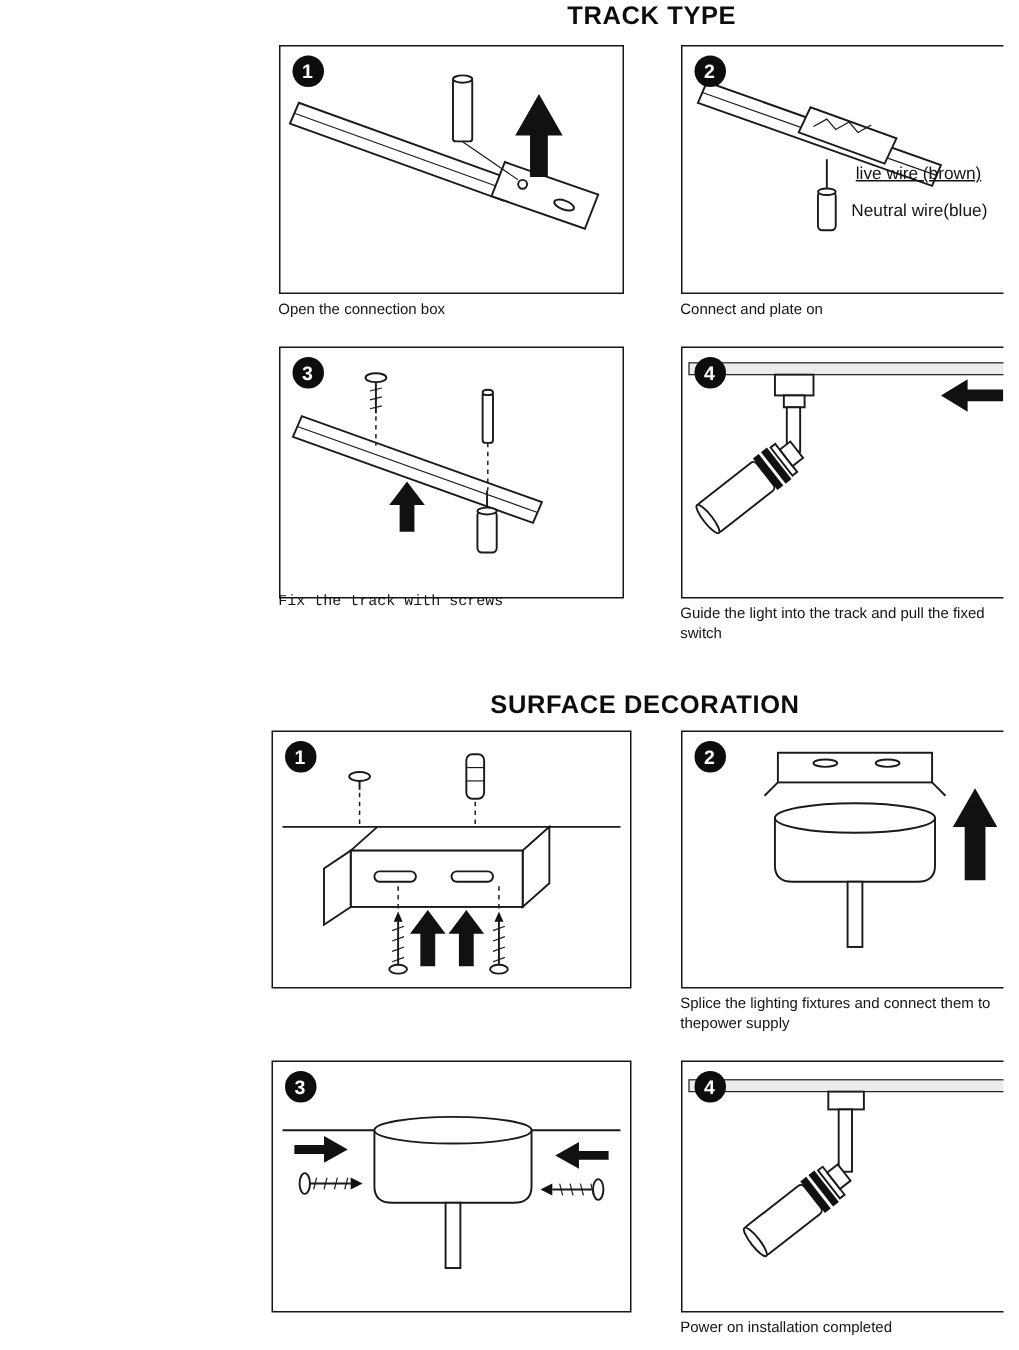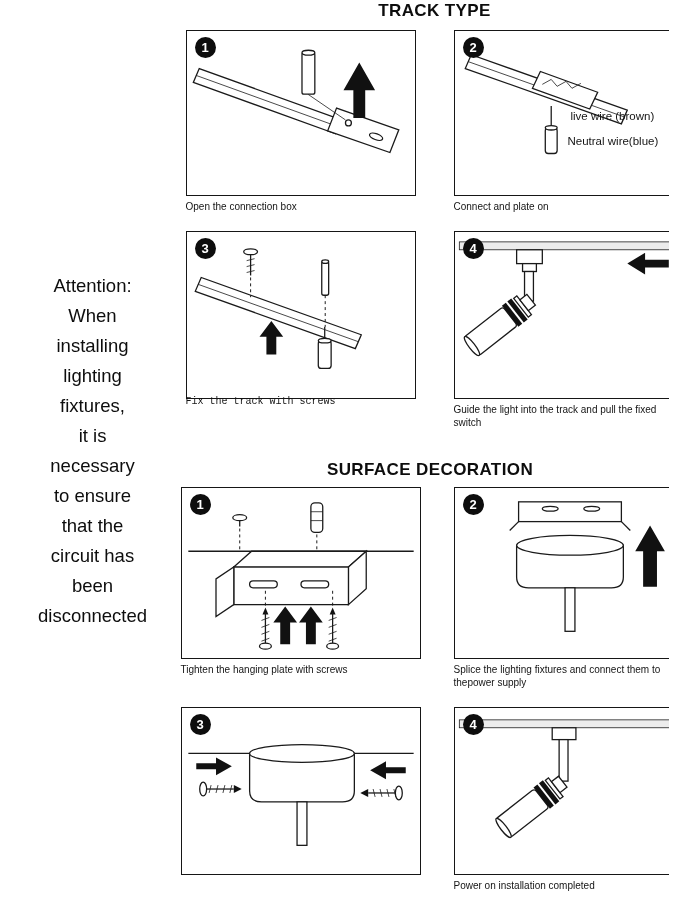--- a/index.html
+++ b/index.html
@@ -23,32 +23,20 @@
   .illu .thin { stroke:#1a1a1a; stroke-width:0.8; fill:none; }
   .illu .gray { fill:#ececec; stroke:#1a1a1a; stroke-width:0.8; }
 </style>
 </head>
 <body>
 
 <div class="page">
 
   <div class="sec-title" style="left:175px; top:1px; width:498px;">TRACK TYPE</div>
 
-  <div class="attention">Attention:
-When
-installing
-lighting
-fixtures,
-it is
-necessary
-to ensure
-that the
-circuit has
-been
-disconnected</div>
 
   <div class="panel" style="left:175px; top:30px; width:230px; height:166px;">
     <svg class="illu" viewBox="0 0 230 166">
       <g>
         <polygon class="shp" points="6,52 150,104 156,90 12,38"></polygon>
         <line class="thin" x1="9" y1="45" x2="153" y2="97"></line>
       </g>
       <g>
         <polygon class="shp" points="142,101 205,123 214,100 151,78"></polygon>
         <ellipse class="ln" cx="191" cy="107" rx="7" ry="3" transform="rotate(20 191 107)"></ellipse>
@@ -74,21 +62,21 @@
       <g>
         <polygon class="shp" points="78,58 136,79 144,62 86,41"></polygon>
         <path class="thin" d="M88,54 l9,-5 l6,7 l9,-5 l6,7 l9,-5"></path>
       </g>
       <g>
         <line class="ln" x1="97" y1="76" x2="97" y2="98"></line>
         <rect class="shp" x="91" y="98" width="12" height="26" rx="3"></rect>
         <ellipse class="shp" cx="97" cy="98" rx="6" ry="2.2"></ellipse>
       </g>
     </svg>
-    <span class="wire-label" style="left:116px; top:79px;">live wire (brown)</span>
+    <span class="wire-label" style="left:116px; top:79px;text-decoration:underline;">live wire (brown)</span>
     <span class="wire-label" style="left:113px; top:104px;">Neutral wire(blue)</span>
     <div class="badge">2</div>
   </div>
   <div class="caption" style="left:443px; top:201px; width:230px;">Connect and plate on</div>
 
   <div class="panel" style="left:175px; top:231px; width:230px; height:168px;">
     <svg class="illu" viewBox="0 0 230 168">
       <g>
         <polygon class="shp" points="8,60 170,118 176,104 14,46"></polygon>
         <line class="thin" x1="11" y1="53" x2="173" y2="111"></line>
@@ -181,21 +169,20 @@
         <line class="ln" x1="152" y1="126" x2="152" y2="158"></line>
         <line class="thin" x1="148" y1="134" x2="156" y2="131"></line>
         <line class="thin" x1="148" y1="141" x2="156" y2="138"></line>
         <line class="thin" x1="148" y1="148" x2="156" y2="145"></line>
         <line class="thin" x1="148" y1="155" x2="156" y2="152"></line>
         <ellipse class="shp" cx="152" cy="160" rx="6" ry="3"></ellipse>
       </g>
     </svg>
     <div class="badge">1</div>
   </div>
-  <div class="caption" style="left:170px; top:664px; width:245px;">Tighten the hanging plate with screws</div>
 
   <div class="panel" style="left:443px; top:487px; width:230px; height:172px;">
     <svg class="illu" viewBox="0 0 230 172">
       <g>
         <rect class="shp" x="64" y="14" width="104" height="20"></rect>
         <ellipse class="ln" cx="96" cy="21" rx="8" ry="2.5"></ellipse>
         <ellipse class="ln" cx="138" cy="21" rx="8" ry="2.5"></ellipse>
         <line class="ln" x1="64" y1="34" x2="55" y2="43"></line>
         <line class="ln" x1="168" y1="34" x2="177" y2="43"></line>
       </g>

